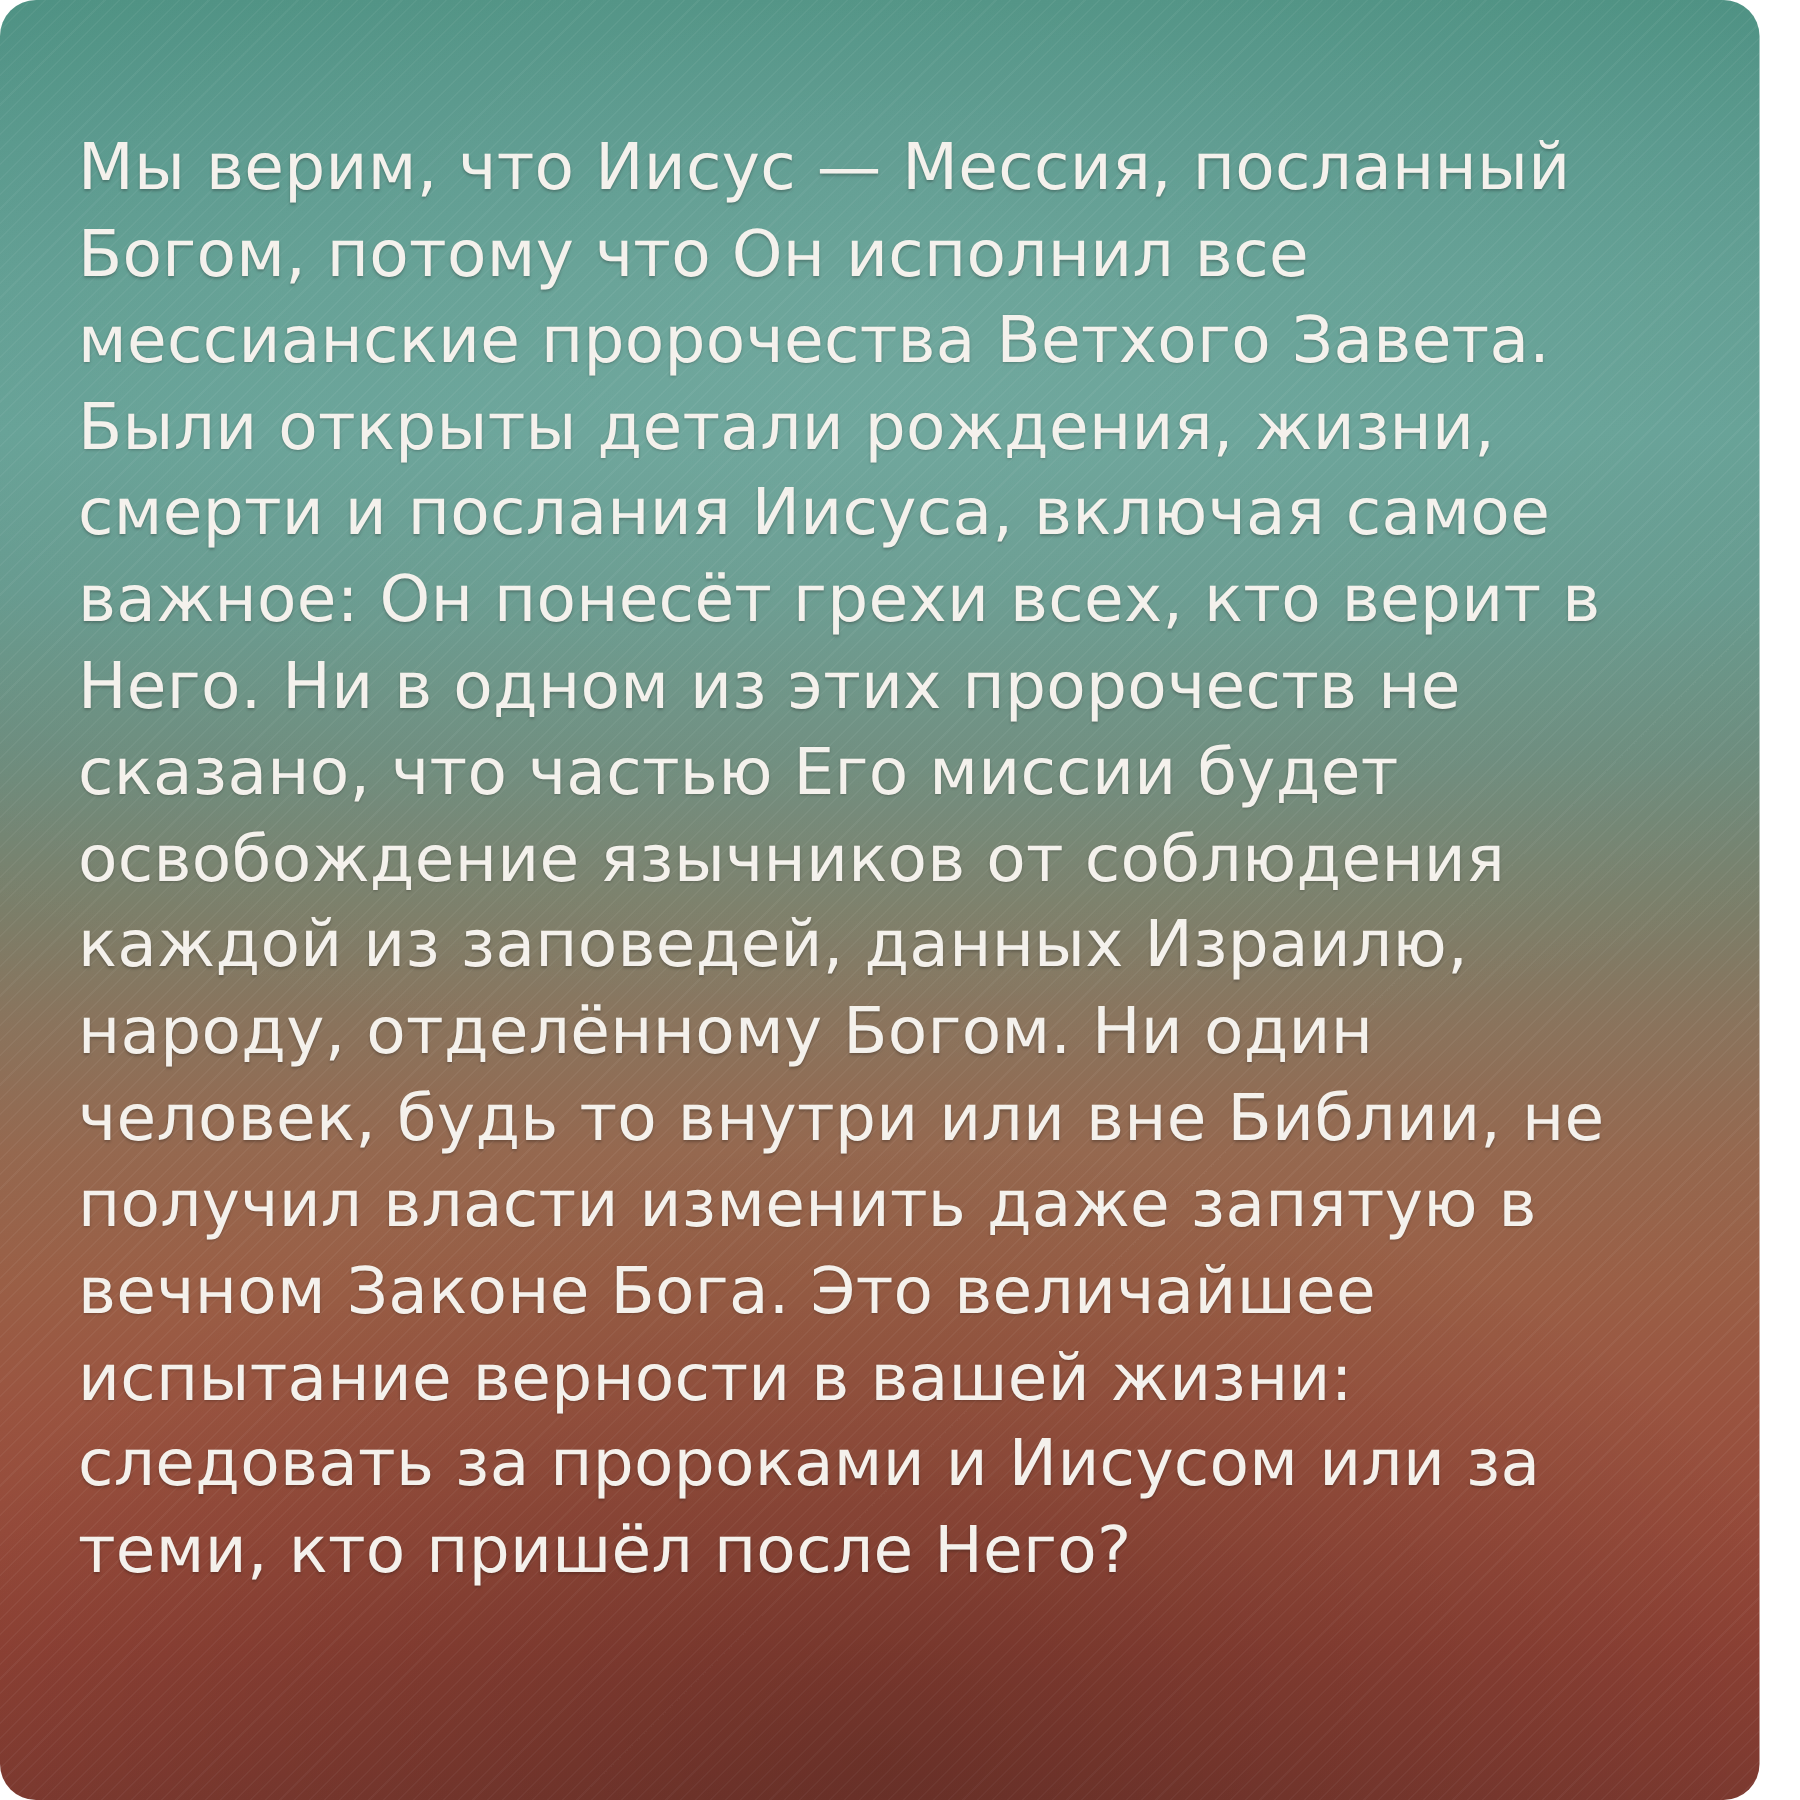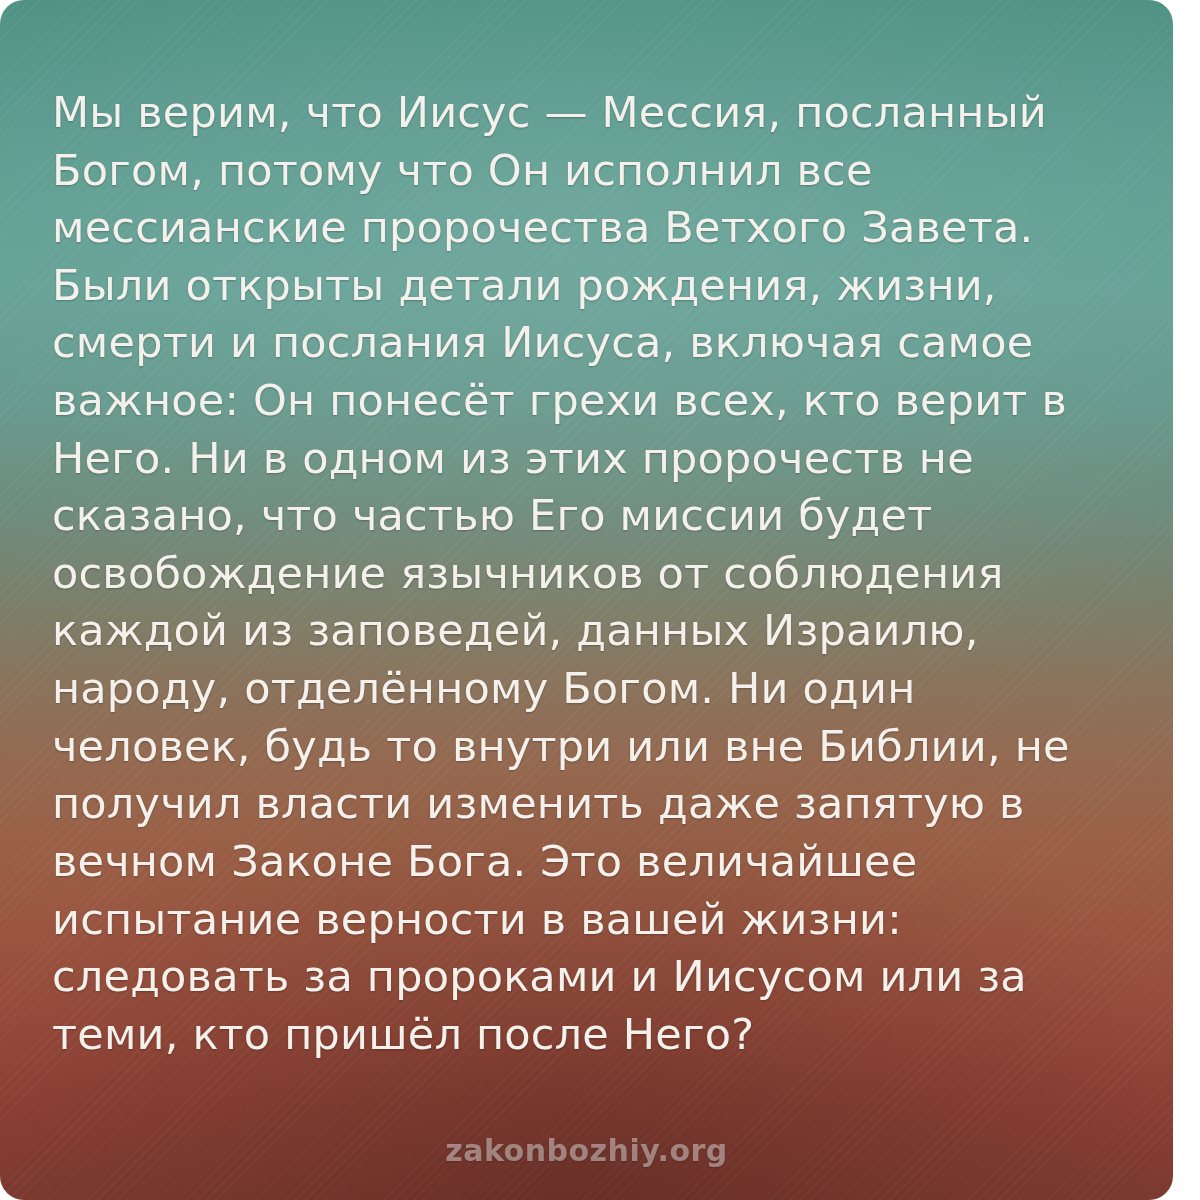--- a/index.html
+++ b/index.html
@@ -91,14 +91,13 @@
 </style>
 </head>
 <body>
 
 <div id="card">
   <div id="texture"></div>
   <div id="bloom"></div>
 
   <div id="quote">Мы верим, что Иисус — Мессия, посланный Богом, потому что Он исполнил все мессианские пророчества Ветхого Завета. Были открыты детали рождения, жизни, смерти и послания Иисуса, включая самое важное: Он понесёт грехи всех, кто верит в Него. Ни в одном из этих пророчеств не сказано, что частью Его миссии будет освобождение язычников от соблюдения каждой из заповедей, данных Израилю, народу, отделённому Богом. Ни один человек, будь то внутри или вне Библии, не получил власти изменить даже запятую в вечном Законе Бога. Это величайшее испытание верности в вашей жизни: следовать за пророками и Иисусом или за теми, кто пришёл после Него?</div>
 
-  <div id="watermark">zakonbozhiy.org</div>
 </div>
 
 </body></html>

